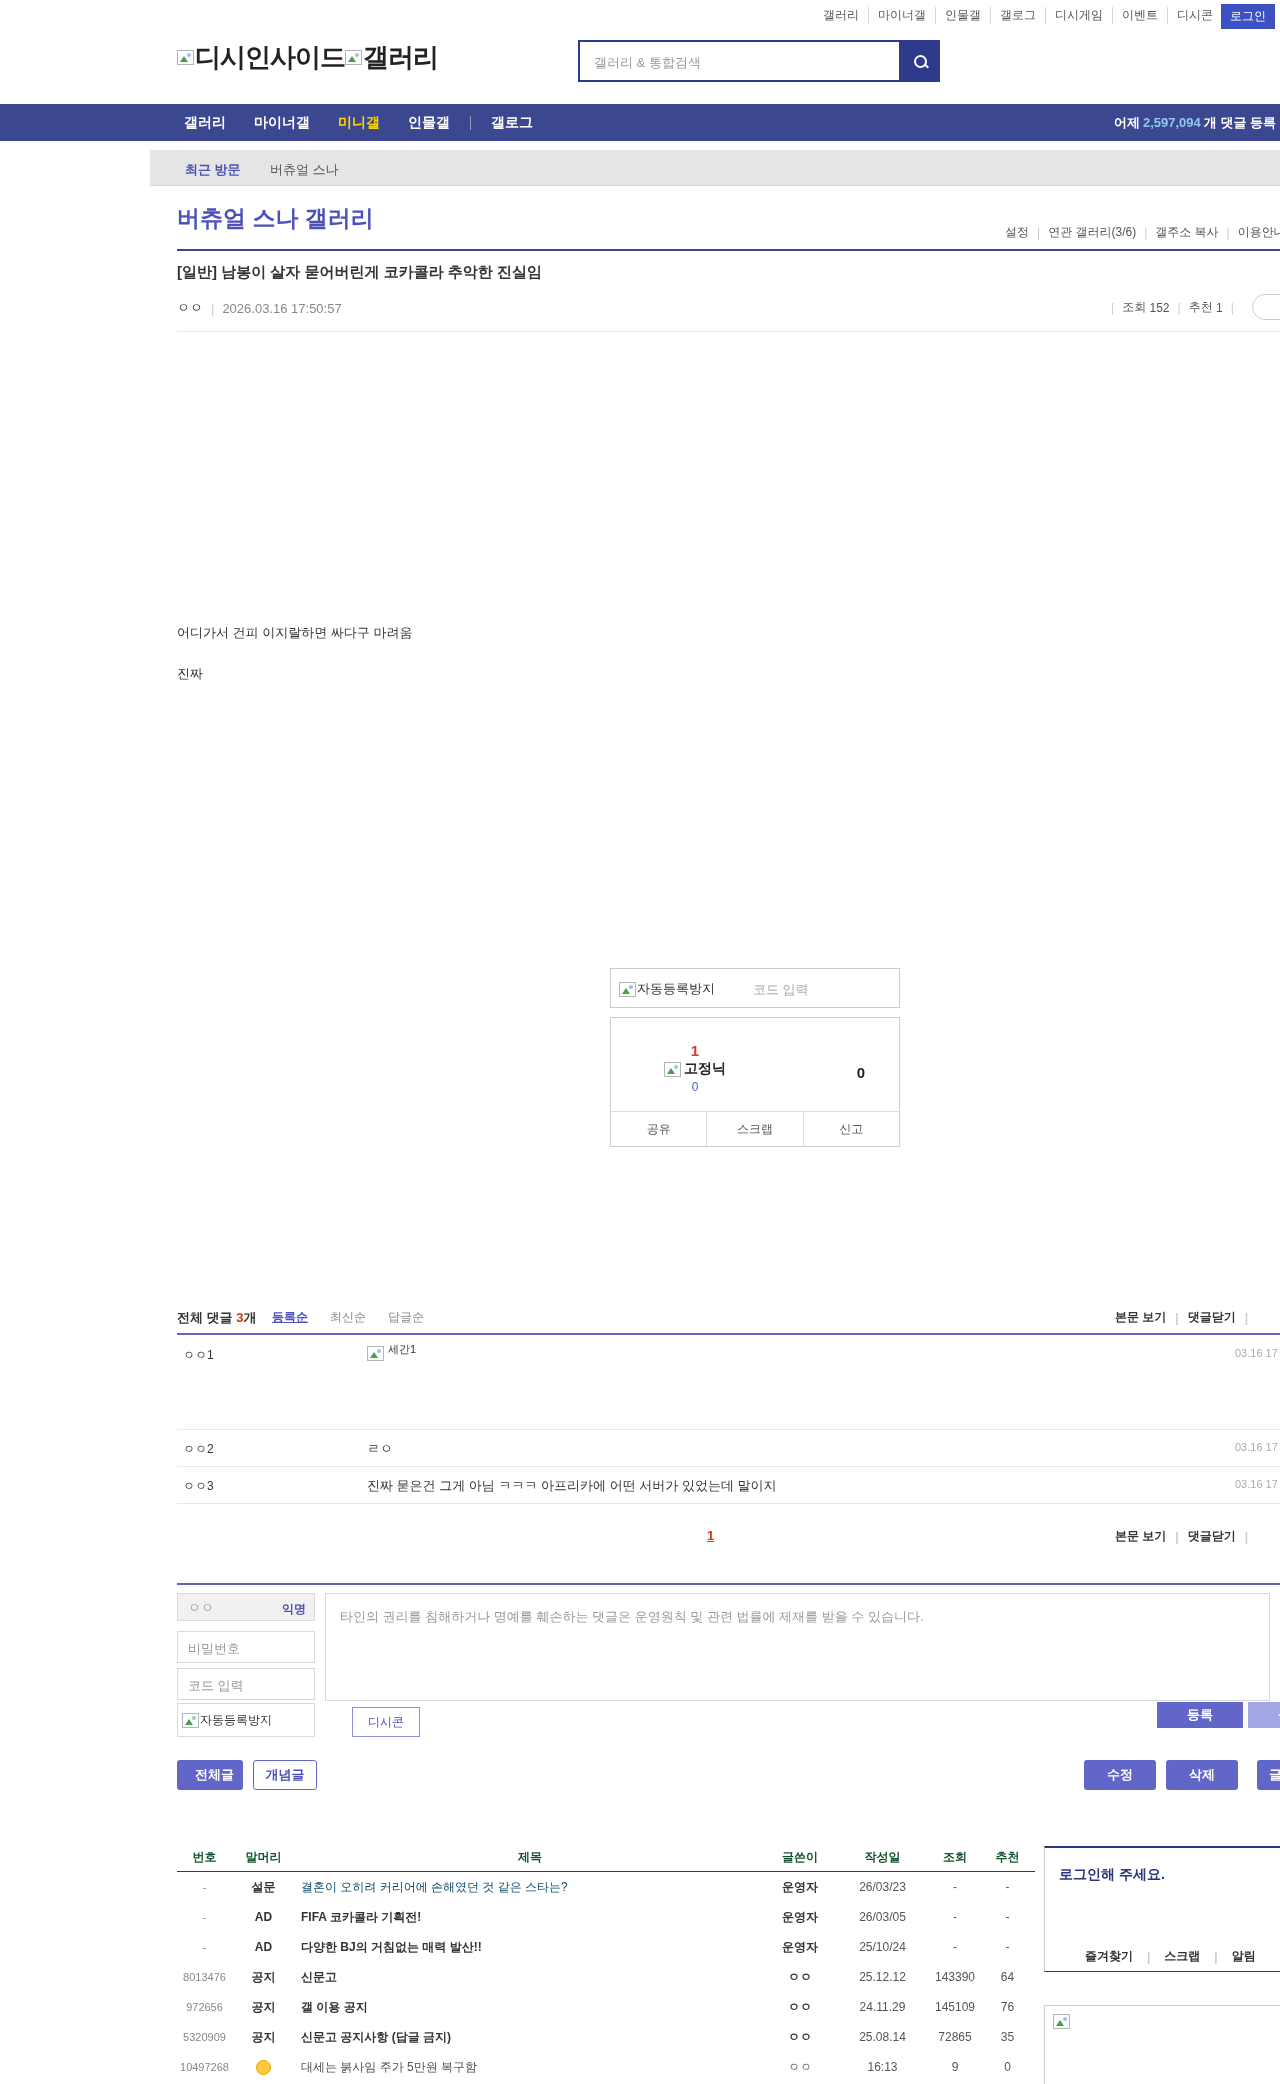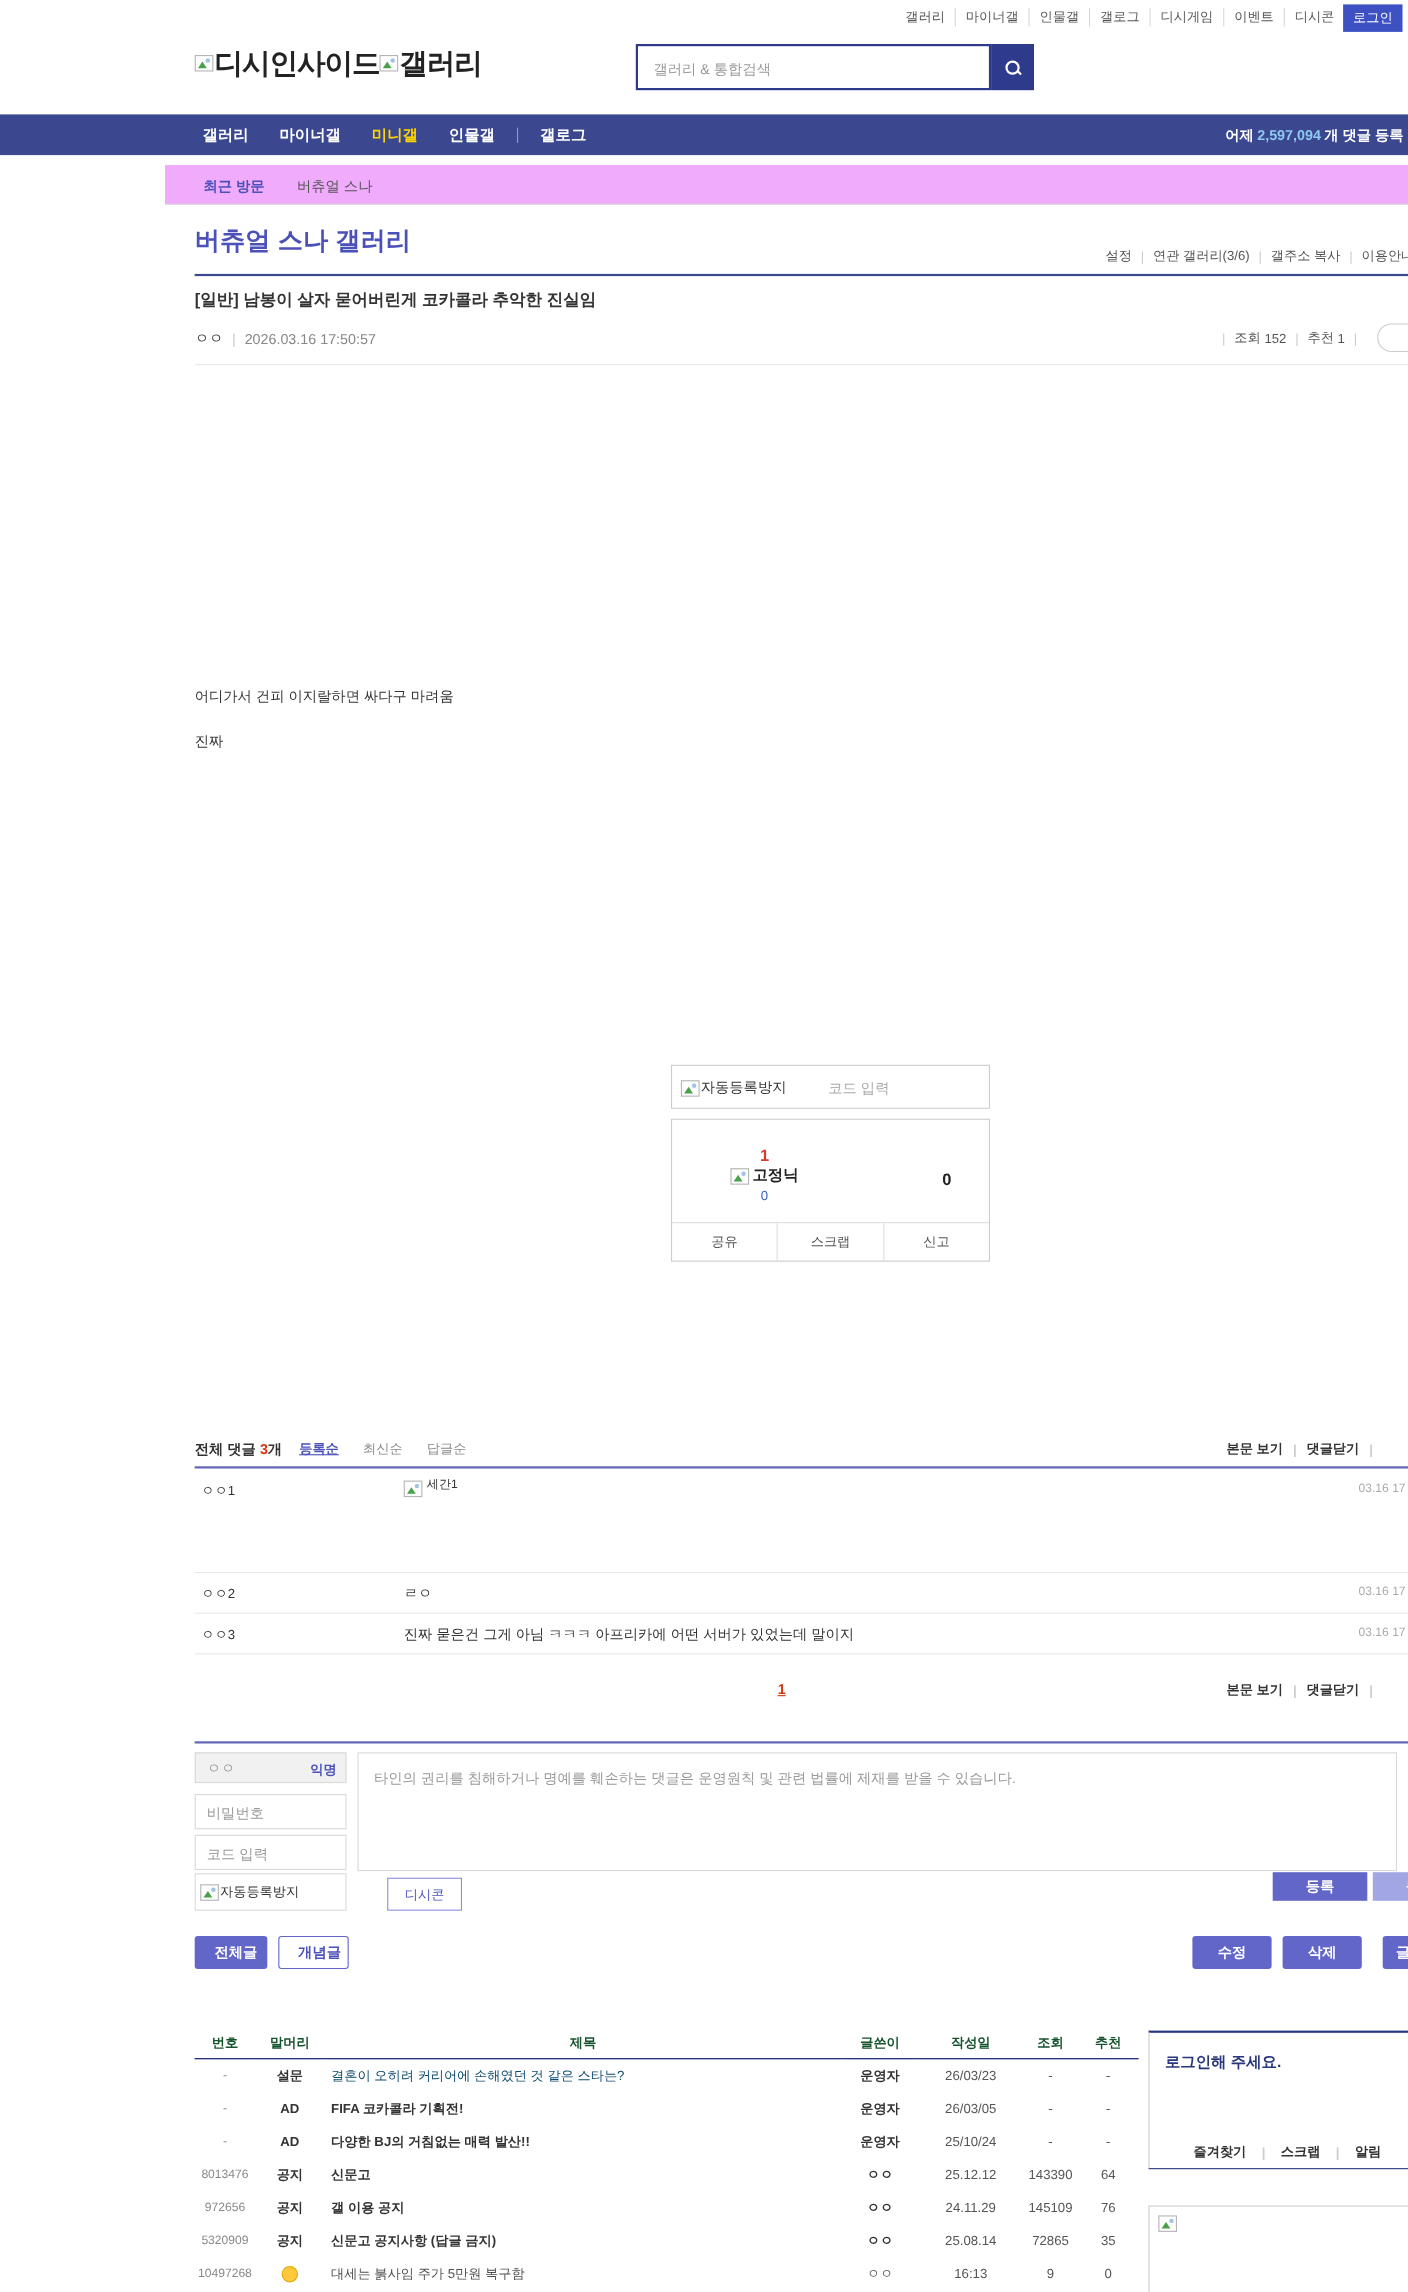--- a/index.html
+++ b/index.html
@@ -39,21 +39,21 @@
   .nav-items{position:absolute;left:170px;top:0;height:37px;display:flex;align-items:center;
              font-size:14px;font-weight:bold;color:#fff;}
   .nav-item{padding:0 14px;cursor:pointer;white-space:nowrap;}
   .nav-item.active{color:#ffd400;}
   .nav-div{width:1px;height:14px;background:rgba(255,255,255,.45);margin:0 6px;}
   .nav-stat{position:absolute;right:4px;top:0;height:37px;display:flex;align-items:center;
             font-size:13px;font-weight:bold;color:#fff;white-space:nowrap;}
   .nav-stat .num{color:#8ec9ef;margin:0 3px;}
 
   
-  .breadcrumb{position:absolute;left:150px;top:150px;width:1130px;height:36px;background:#f0abfc;
+  .breadcrumb{position:absolute;left:150px;top:150px;width:1130px;height:36px;background:#e5e5e5;
               border-bottom:1px solid #d8d8d8;box-sizing:border-box;}
   .bc-recent{position:absolute;left:35px;top:11px;font-size:13px;font-weight:bold;color:#4b51b8;cursor:pointer;}
   .bc-cur{position:absolute;left:120px;top:11px;font-size:13px;color:#555;cursor:pointer;}
 
   
   .g-title{position:absolute;left:177px;top:203px;font-size:23px;font-weight:bold;color:#4b51b8;cursor:pointer;}
   .g-links{position:absolute;left:1005px;top:224px;display:flex;align-items:center;font-size:12px;color:#555;white-space:nowrap;}
   .g-link{cursor:pointer;}
   .sep{color:#ccc;padding:0 8px;}
   .sep::before{content:"|";}
@@ -342,21 +342,21 @@
   <div class="f-text">
     <div class="f-ph">
       <div>타인의 권리를 침해하거나 명예를 훼손하는 댓글은 운영원칙 및 관련 법률에 제재를 받을 수 있습니다.</div>
     </div>
   </div>
   <button class="dccon-btn">디시콘</button>
   <button class="submit-btn submit1">등록</button>
   <button class="submit-btn submit2">등록</button>
 
   <button class="ctl-btn ctl-fill" style="left:177px;width:66px;padding-left:15px;">전체글</button>
-  <button class="ctl-btn ctl-line" style="left:253px;width:64px;text-align:right;">개념글</button>
+  <button class="ctl-btn ctl-line" style="left:253px;width:64px;">개념글</button>
   <button class="ctl-btn ctl-fill" style="left:1084px;width:72px;">수정</button>
   <button class="ctl-btn ctl-fill" style="left:1166px;width:72px;">삭제</button>
   <button class="ctl-btn ctl-fill" style="left:1257px;width:80px;text-align:left;padding-left:12px;">글쓰기</button>
 
   <div class="board">
     <table>
       <colgroup>
         <col style="width:55px">
           <col style="width:63px">
           <col style="width:470px">

